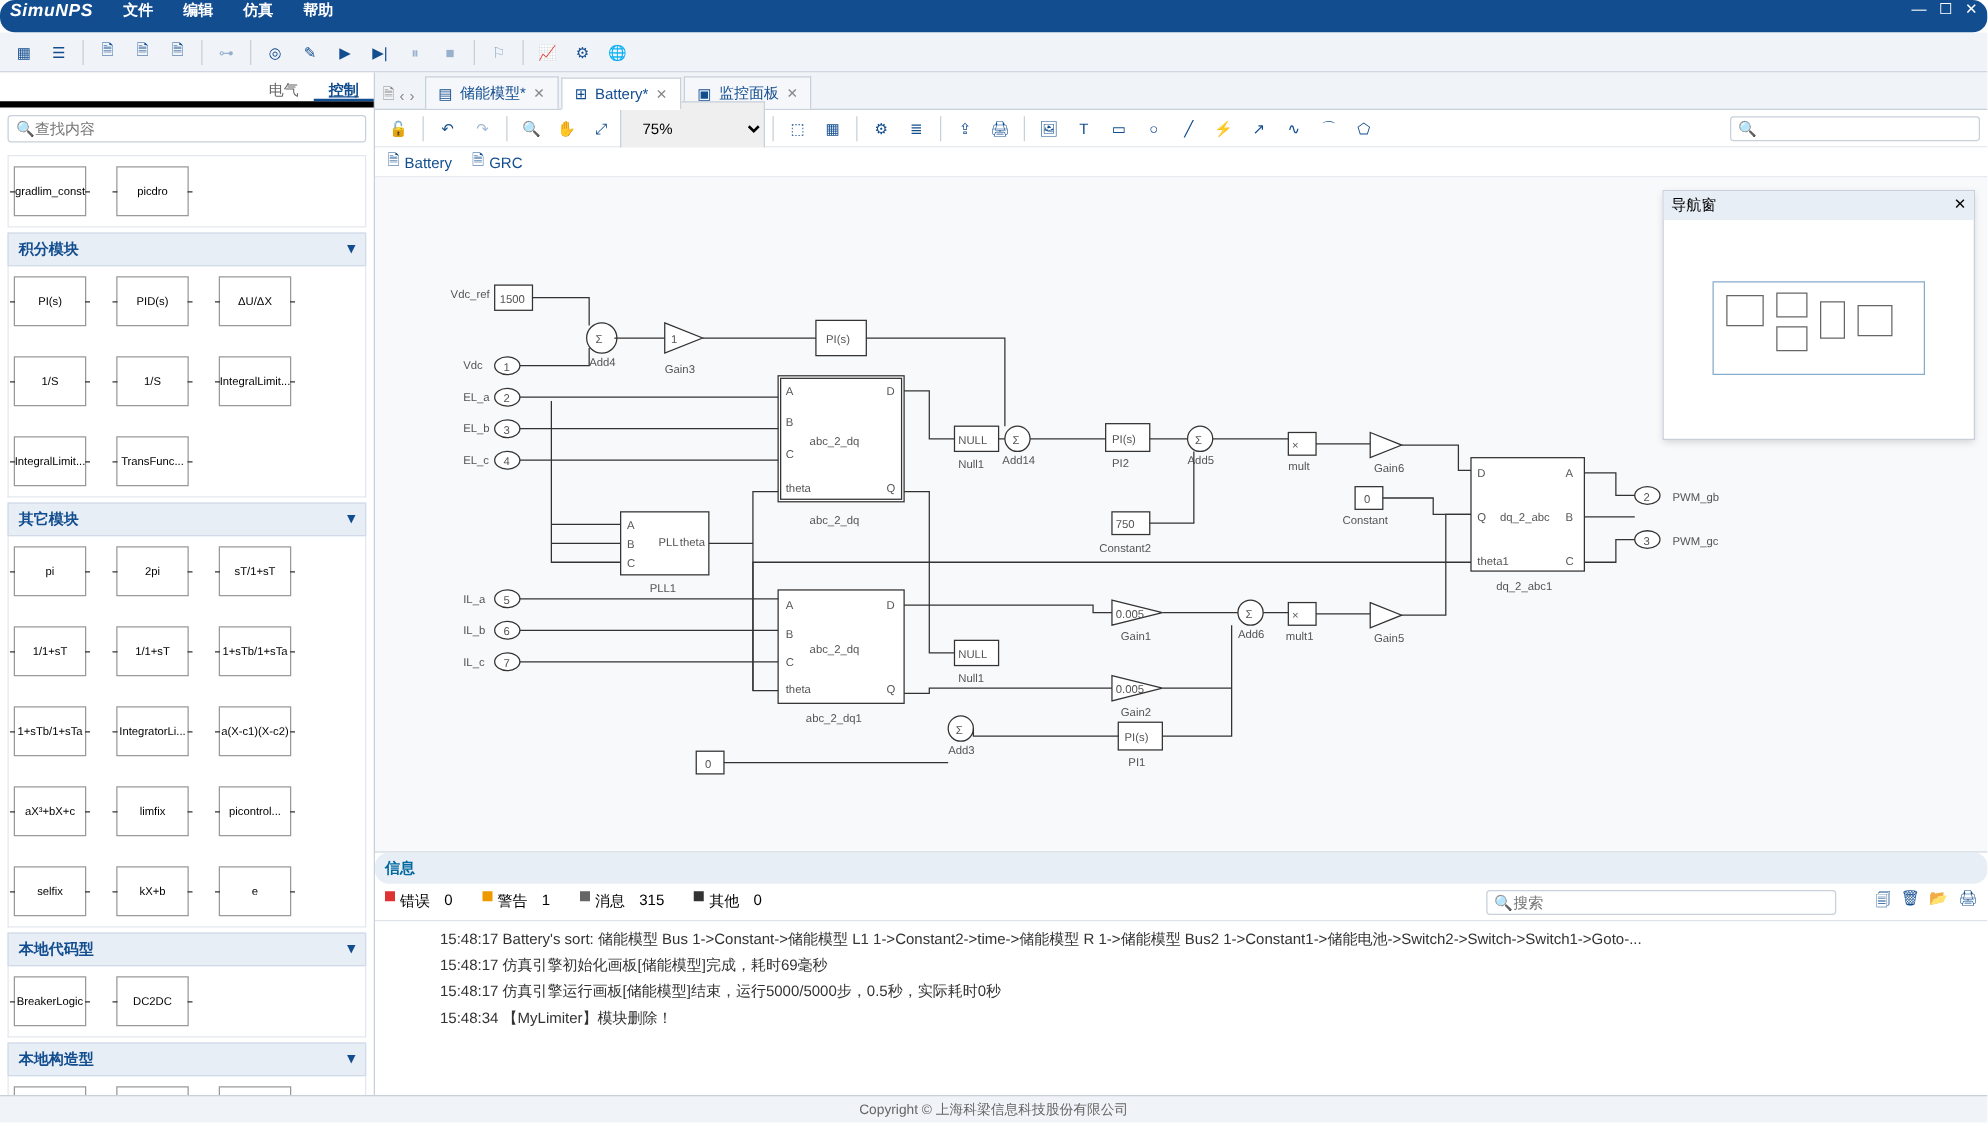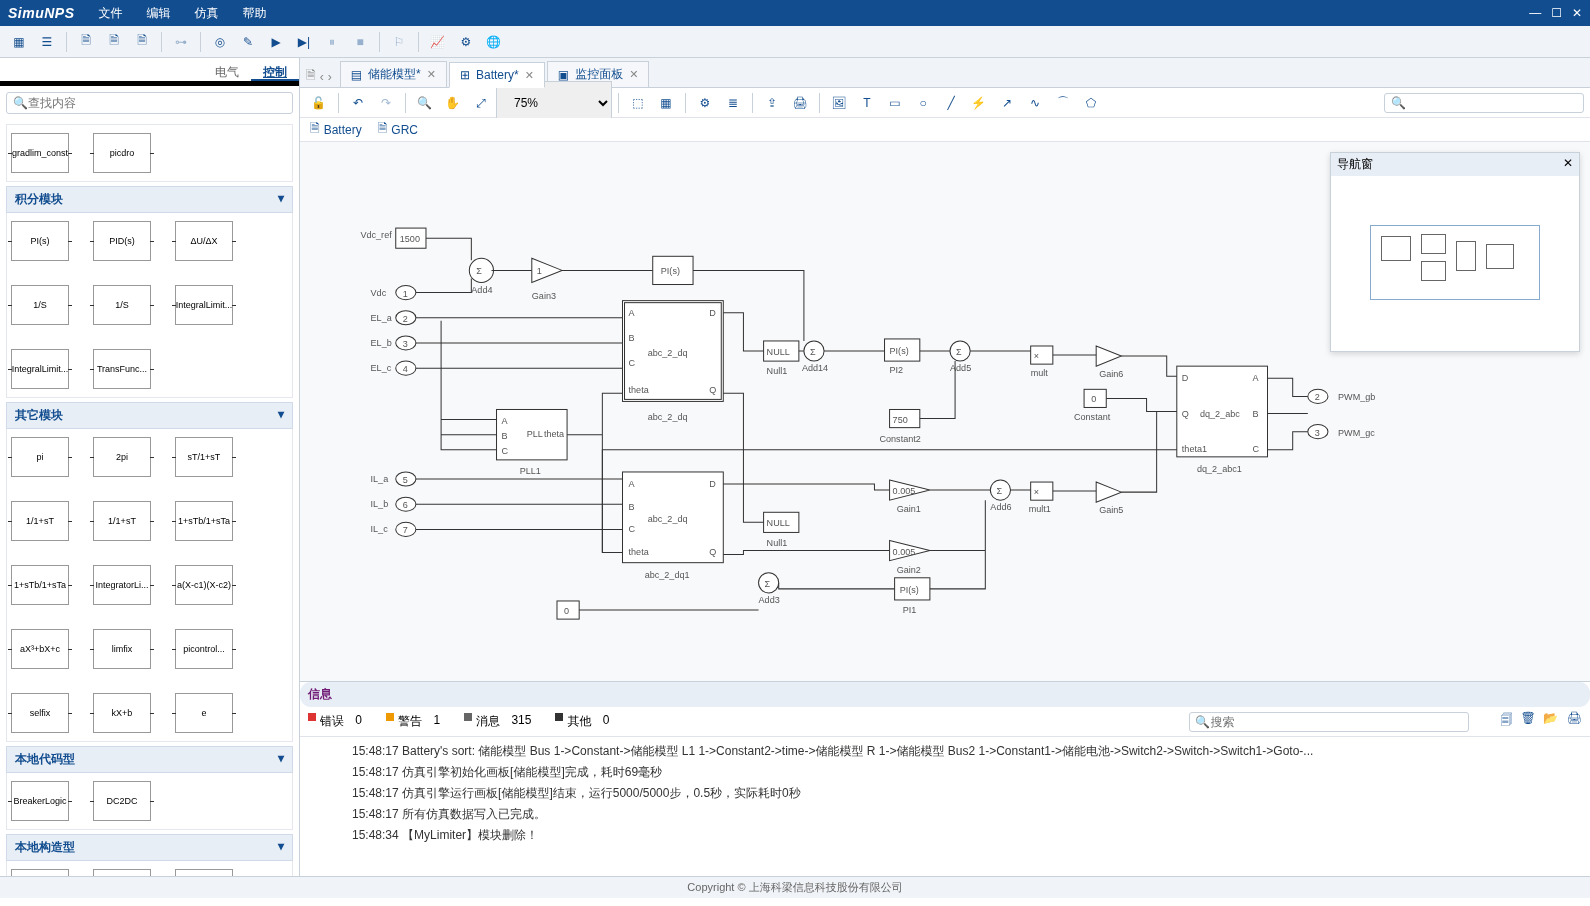--- a/index.html
+++ b/index.html
@@ -1,19 +1,19 @@
 <!DOCTYPE html>
 <html><head>
 <meta charset="utf-8">
 <style>
 * { margin:0; padding:0; box-sizing:border-box; font-family:"Microsoft YaHei",Arial,sans-serif; font-size:12px; }
 body { background:#fff; overflow:hidden; width:1590px; height:906px; }
-.titlebar { height:26px; background:#124d8f; color:#fff; display:flex; align-items:center; padding:0 8px; }
+.titlebar { height:26px; background:#124d8f; color:#fff; display:flex; align-items:flex-start; padding:0 8px;border-radius:12px; }
 .logo { font-weight:bold; font-style:italic; font-size:14px; margin-right:24px; letter-spacing:.5px;}
-.menu { display:flex; gap:24px; }
+.menu { display:flex; gap:24px;font-weight:bold; }
 .menu span { cursor:pointer; }
 .winbtns { margin-left:auto; display:flex; gap:10px; font-size:14px;}
 .toolbar { height:32px; background:#f0f3f7; border-bottom:1px solid #c8d0da; display:flex; align-items:center; padding:0 6px; gap:2px;}
 .tbtn { width:26px; height:26px; display:flex; align-items:center; justify-content:center; cursor:pointer; color:#124d8f; border-radius:3px;}
 .tsep { width:1px; height:20px; background:#c8d0da; margin:0 4px;}
 .main { display:flex; height:818px; }
 .sidebar { width:300px; border-right:1px solid #c8d0da; display:flex; flex-direction:column; background:#fff;}
 .sidetabs { display:flex; height:28px; border-bottom:5px solid #000000;justify-content:flex-end;}
 .sidetab { padding:6px 12px; cursor:pointer; color:#666;}
 .sidetab.active { font-weight:bold; color:#124d8f; border-bottom:2px solid #124d8f;text-decoration:underline;}
@@ -39,21 +39,21 @@
 .canvastools .searchcv input{border:none;outline:none;flex:1;}
 .breadcrumb { height:24px; background:#fff; border-bottom:1px solid #e0e4ea; display:flex; align-items:center; padding:0 10px; gap:16px; color:#124d8f;}
 .breadcrumb span{display:flex;align-items:center;gap:4px;}
 .canvas { flex:1; background:#f8f9fb; background-image:radial-gradient(#d8dce2 .5px,transparent .5px); background-size:8px 8px; position:relative; overflow:hidden;}
 .nav-overview { position:absolute; right:10px; top:10px; width:250px; height:200px; background:#fff; border:1px solid #c8d0da; box-shadow:0 2px 6px rgba(0,0,0,.15);}
 .nav-overview .head{background:#e8eef6;padding:3px 6px;display:flex;justify-content:space-between;font-size:11px;}
 .nav-overview .body{flex:1;position:relative;height:172px;display:flex;align-items:center;justify-content:center;}
 .minimap{border:1px solid #8ac;width:170px;height:75px;position:relative;}
 .minimap .mb{position:absolute;border:1px solid #666;background:#fff;}
 .infopanel { height:195px; border-top:1px solid #c8d0da; background:#fff; display:flex; flex-direction:column;}
-.infopanel .header { background:#e8eef6; padding:4px 8px; color:#701a75; font-weight:bold;border-radius:11px;}
+.infopanel .header { background:#e8eef6; padding:4px 8px; color:#0369a1; font-weight:bold;border-radius:11px;}
 .infofilters { display:flex; align-items:center; padding:4px 8px; border-bottom:1px solid #e0e4ea; gap:24px;}
 .filt { display:flex; gap:4px;}
 .filt .dot{width:8px;height:8px;}
 .infofilters .search { margin-left:auto; border:1px solid #c8d0da; border-radius:3px; padding:2px 6px; display:flex; align-items:center; width:280px;}
 .infofilters .search input{border:none;outline:none;flex:1;}
 .infofilters .acts{display:flex;gap:8px;color:#124d8f;margin-left:8px;}
 .loglines { flex:1; overflow:auto; padding:4px 8px; font-size:12px; color:#333;}
 .loglines div { padding:2px 0; white-space:nowrap; overflow:hidden; text-overflow:ellipsis;margin-left:44px;}
 .footer { height:22px; background:#f0f3f7; border-top:1px solid #c8d0da; display:flex; align-items:center; justify-content:center; color:#666; font-size:11px;text-align:right;}
 svg text{font-size:9px;fill:#555;}
@@ -457,20 +457,19 @@
           <span>🗐</span>
           <span>🗑</span>
           <span>📂</span>
           <span>🖨</span>
         </div>
       </div>
       <div class="loglines">
         <div>15:48:17 Battery's sort: 储能模型 Bus 1-&gt;Constant-&gt;储能模型 L1 1-&gt;Constant2-&gt;time-&gt;储能模型 R 1-&gt;储能模型 Bus2 1-&gt;Constant1-&gt;储能电池-&gt;Switch2-&gt;Switch-&gt;Switch1-&gt;Goto-...</div>
         <div>15:48:17 仿真引擎初始化画板[储能模型]完成，耗时69毫秒</div>
         <div>15:48:17 仿真引擎运行画板[储能模型]结束，运行5000/5000步，0.5秒，实际耗时0秒</div>
-        <div>15:48:17 所有仿真数据写入已完成。</div>
         <div>15:48:34 【MyLimiter】模块删除！</div>
       </div>
     </div>
   </div>
 </div>
 
 <div class="footer">Copyright © 上海科梁信息科技股份有限公司</div>
 
 </body></html>

